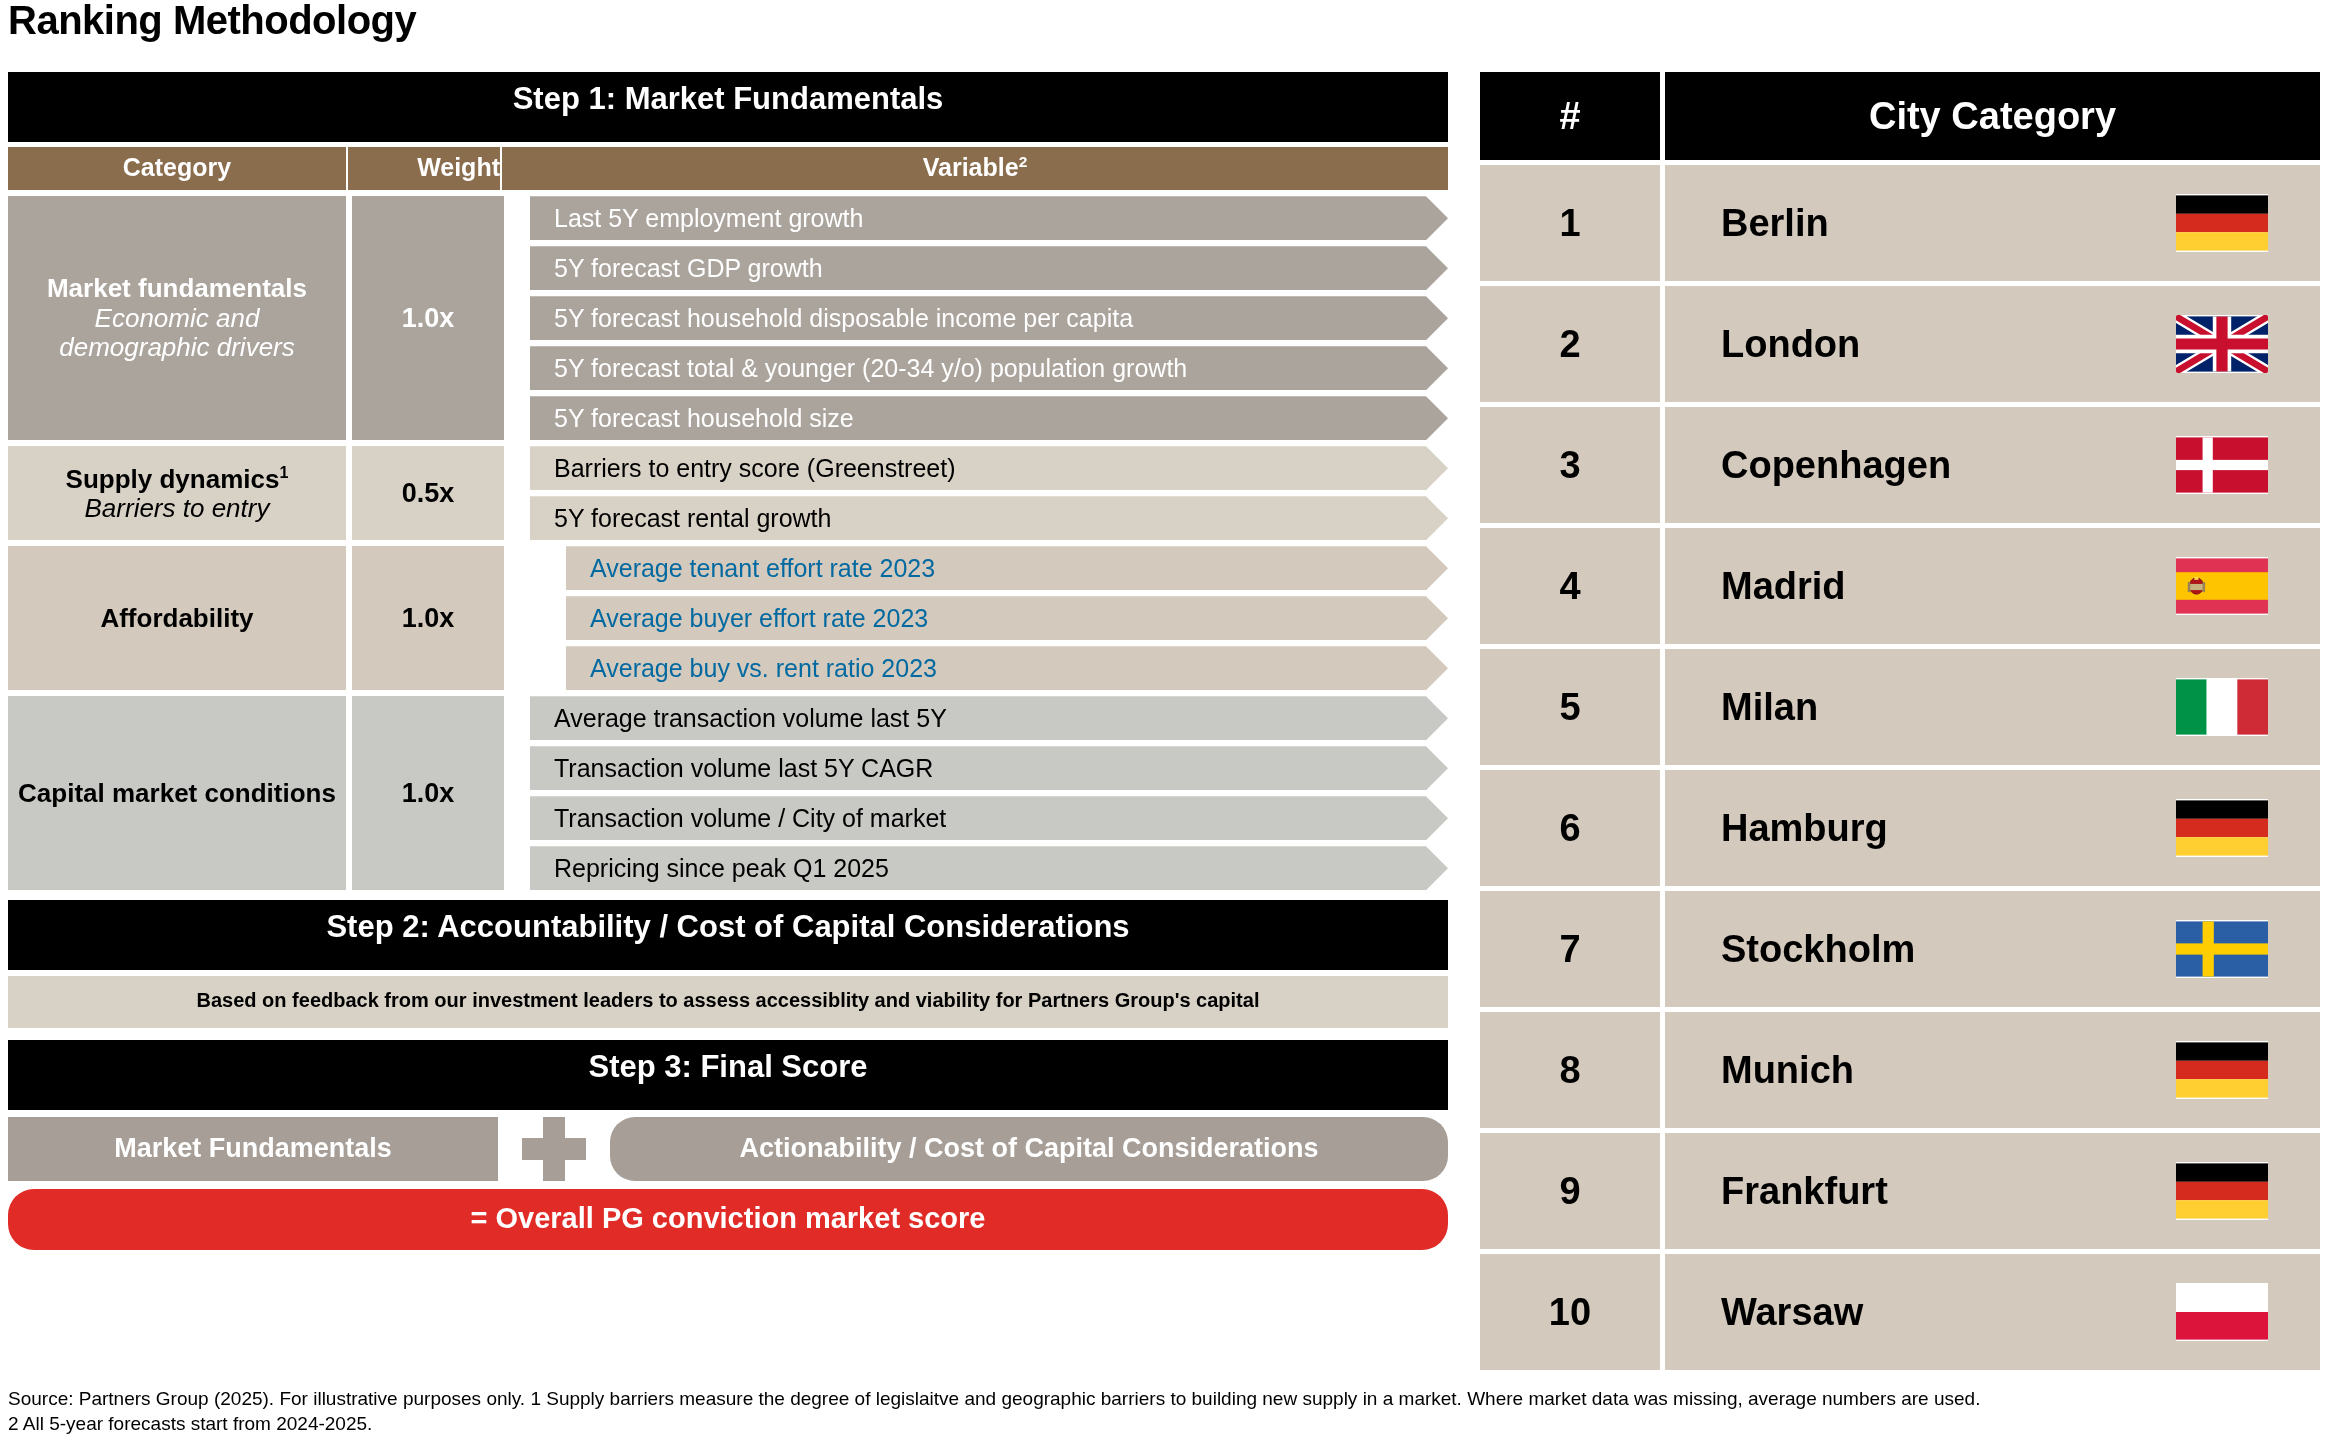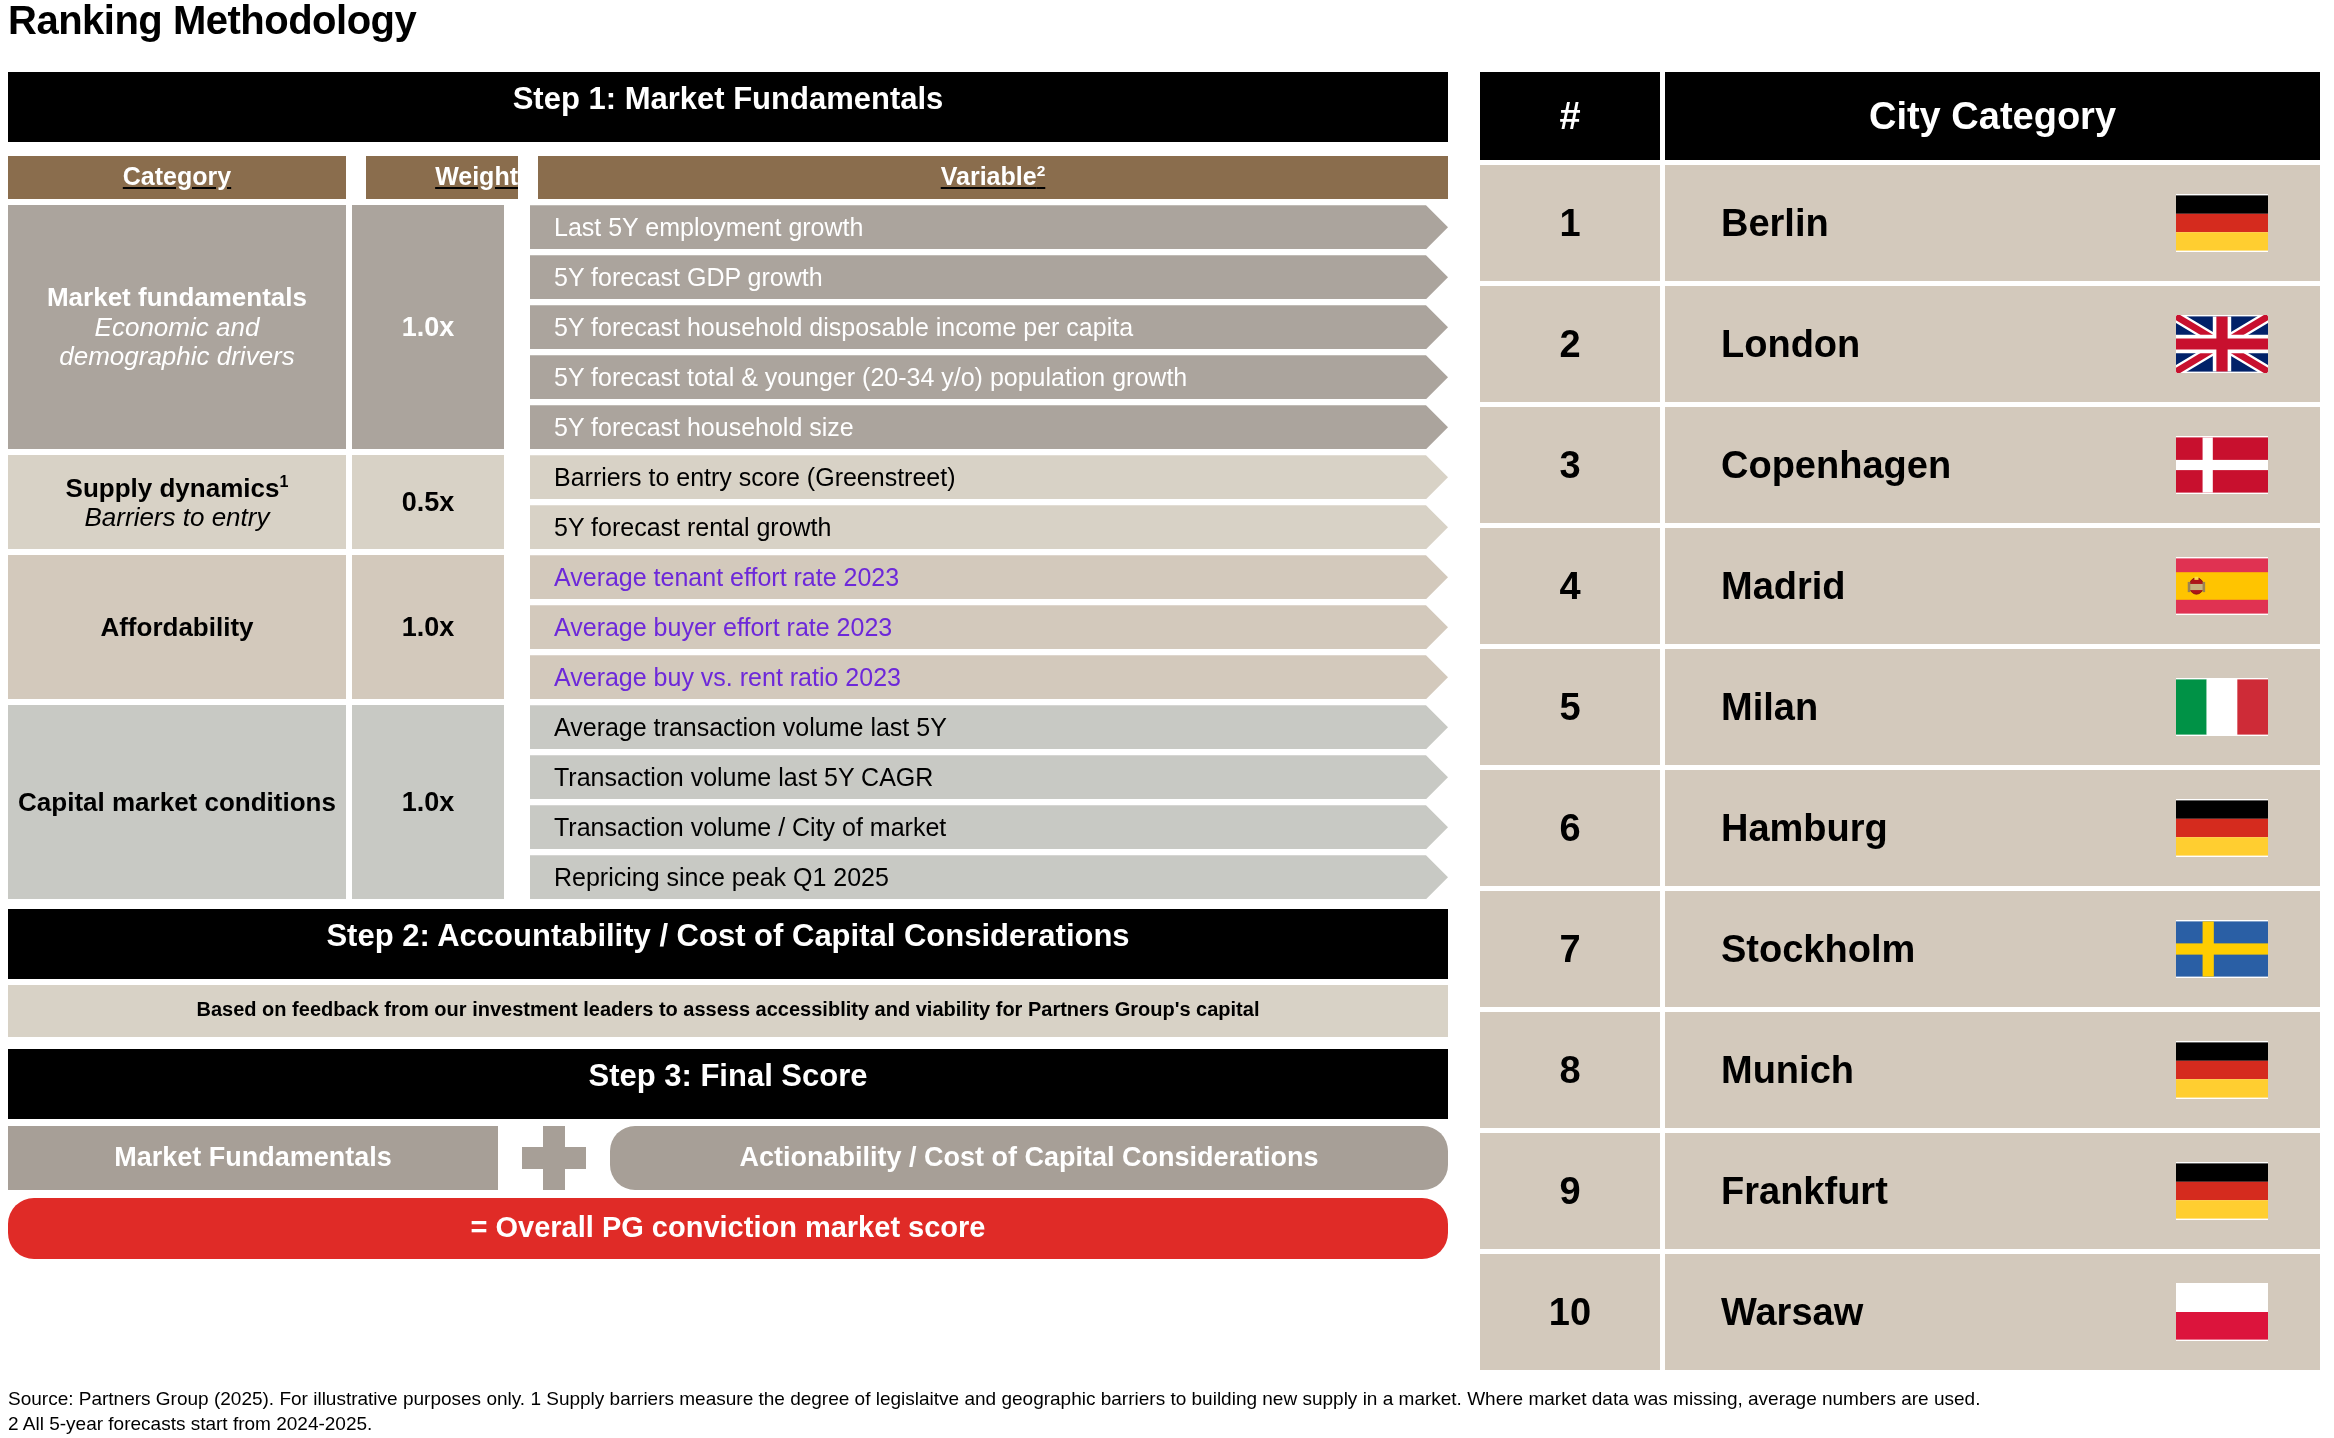--- a/index.html
+++ b/index.html
@@ -23,21 +23,21 @@
     position: absolute; left: 8px; top: 72px;
     width: 1440px;
   }
 
   .band-black {
     background: #000; color: #fff;
     text-align: center; font-weight: bold;
     font-size: 31px; padding: 9px 0 25px;
   }
 
-  .hdr-row { display: flex; gap: 20px; margin-top: 14px; text-decoration: underline; }
+  .hdr-row { display: flex; gap: 2px; margin-top: 5px; }
   .hdr-cell {
     background: #8a6d4d; color: #fff; font-weight: bold;
     font-size: 25px; text-align: center; padding: 6px 0 8px;
   }
   .hdr-category { width: 338px; }
   .hdr-weight  { width: 152px; text-align: right; }
   .hdr-variable{ flex: 1; }
 
   
   .section { display: flex; gap: 6px; margin-top: 6px; }
@@ -59,21 +59,21 @@
     padding-left: 24px;
     font-size: 25px;
     clip-path: polygon(0 0, calc(100% - 22px) 0, 100% 50%, calc(100% - 22px) 100%, 0 100%);
   }
 
   
   .t-dark  { background: #aba49d; color: #ffffff; }
   .t-dark-cell { background: #aba49d; color: #ffffff; }
   .t-mid   { background: #d8d2c6; color: #000000; }
   .t-mid-cell { background: #d8d2c6; color: #000000; }
-  .t-warm  { background: #d3c9bc; color: #6d28d9; }
+  .t-warm  { background: #d3c9bc; color: #0369a1; margin-left: 36px; }
   .t-warm-cell { background: #d3c9bc; color: #000000; }
   .t-grey  { background: #c8c9c4; color: #000000; }
   .t-grey-cell { background: #c8c9c4; color: #000000; }
 
   .band-black.step2 { margin-top: 10px; }
   .note-box {
     background: #d8d2c6; color: #000; font-weight: bold;
     font-size: 20px; text-align: center; line-height: 1.28;
     padding: 12px 40px 14px; margin-top: 6px;
   }

